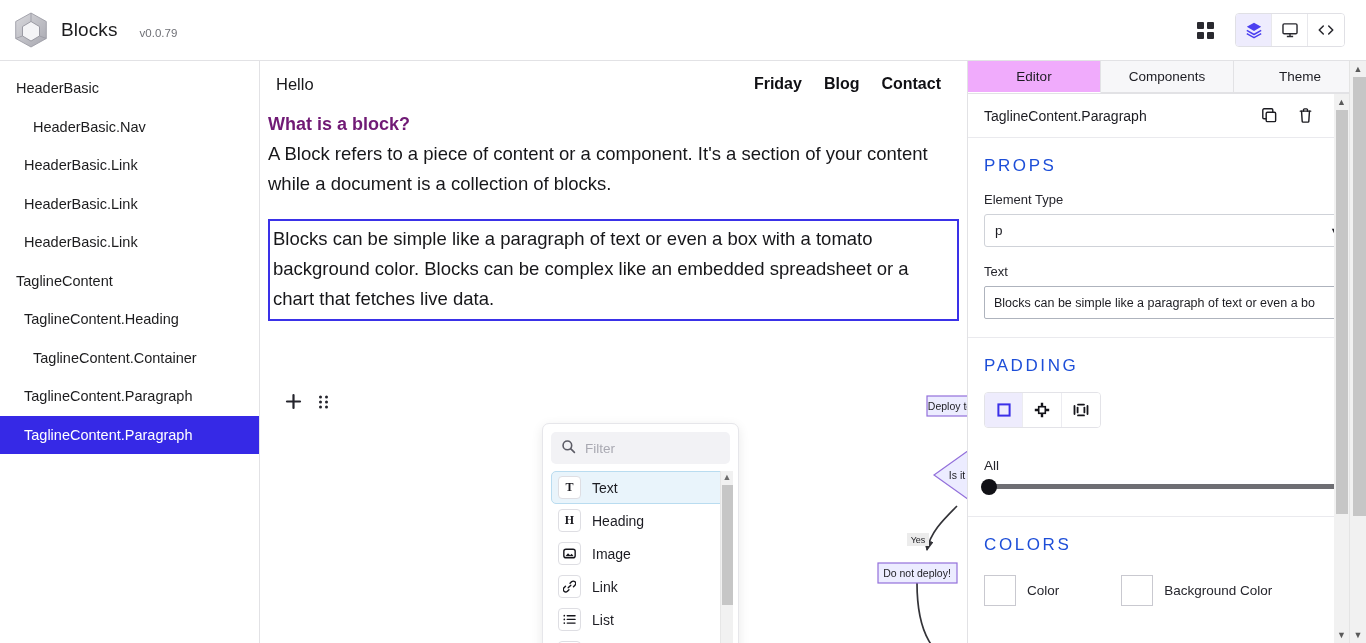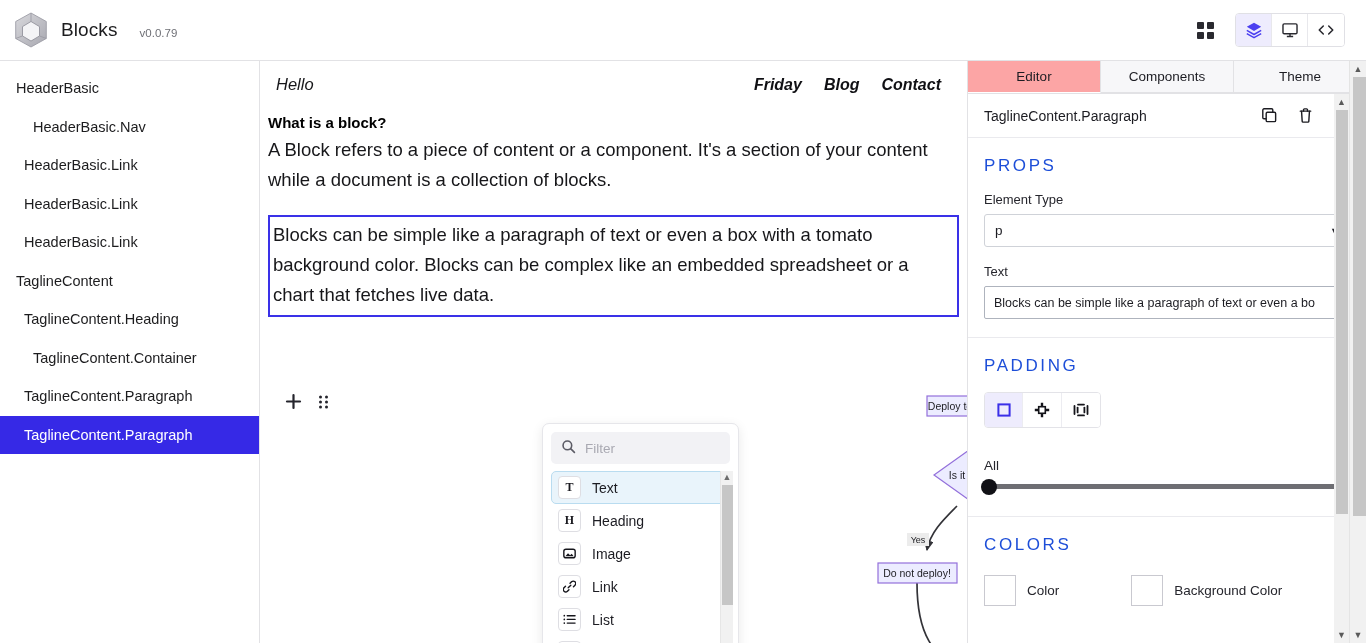--- a/index.html
+++ b/index.html
@@ -66,30 +66,29 @@
 
   
   .canvas {
     flex: 1; min-width: 0;
     position: relative;
     background: #ffffff;
     border-right: 1px solid #e2e2e5;
     overflow: hidden;
   }
   .page-header {
-    display: flex; align-items: center;
+    display: flex; align-items: flex-start;
     padding: 14px 18px 0 8px;
-    font-style: italic;
   }
   .page-hello { font-size: 16.5px; color: #17171a; }
   .nav { margin-left: auto; display: flex; gap: 22px; }
   .nav a { font-size: 16px; font-weight: 700; color: #101014; text-decoration: none; cursor: pointer; }
 
   .doc { padding: 0 8px; }
-  .doc h2 { font-size: 15px; font-weight: 700; color: #000000; margin: 20px 0 0 0; }
+  .doc h2 { font-size: 18px; font-weight: 700; color: #701a75; margin: 20px 0 0 0; }
   .doc p.intro {
     font-size: 18.5px; line-height: 30px; color: #17171a;
     margin: 4px 0 0 0; max-width: 660px;
   }
   .selected-block {
     margin-top: 20px;
     border: 2px solid #3a31e8;
     padding: 3px 0 5px 0;
   }
   .selected-block p {
@@ -163,21 +162,21 @@
     background: #ffffff; min-height: 0;
   }
   .inspector-main { flex: 1; min-width: 0; display: flex; flex-direction: column; }
   .tabs { display: flex; height: 33px; flex: 0 0 33px; border-bottom: 1px solid #e2e2e5; }
   .tab {
     flex: 1; display: flex; align-items: center; justify-content: center;
     font-size: 13.5px; color: #1c1c22; cursor: pointer;
     background: #f7f7f9; border-right: 1px solid #e2e2e5; border-bottom: 1px solid #e2e2e5;
   }
   .tab:last-child { border-right: none; }
-  .tab.active { background: #fca5a5; border-bottom: 1px solid #ffffff; font-weight: 400; }
+  .tab.active { background: #f0abfc; border-bottom: 1px solid #ffffff; font-weight: 400; }
   .insp-scroll { flex: 1; overflow: hidden; }
   .insp-head {
     display: flex; align-items: center;
     height: 44px; padding: 0 16px 0 16px;
     border-bottom: 1px solid #eaeaee;
   }
   .insp-title { font-size: 14px; color: #1c1c22; }
   .insp-actions { margin-left: auto; display: flex; gap: 19px; }
   .insp-actions .act { cursor: pointer; color: #1c1c22; display: flex; }
   .section { padding: 18px 16px 0 16px; }
@@ -209,21 +208,21 @@
   .slider-label { font-size: 13.5px; color: #26262d; }
   .slider-value { margin-left: auto; font-size: 13px; color: #26262d; }
   .slider-track {
     margin-top: 11px; height: 5px; background: #6e6e73; border-radius: 3px;
     position: relative; cursor: pointer;
   }
   .slider-thumb {
     position: absolute; left: -3px; top: -5.5px;
     width: 16px; height: 16px; border-radius: 50%; background: #111116;
   }
-  .colors-row { display: flex; gap: 22px; margin-top: 20px; align-items: flex-end; }
+  .colors-row { display: flex; gap: 12px; margin-top: 20px; align-items: flex-end; }
   .color-pick { display: flex; align-items: center; gap: 11px; }
   .swatch { width: 32px; height: 31px; border: 1px solid #c9c9d0; background: #fff; cursor: pointer; }
   .color-name { font-size: 13.5px; color: #26262d; }
 
   
   .sb-outer {
     position: absolute; right: 0; top: 0; width: 17px; height: 100%;
     background: #f1f1f1; border-left: 1px solid #e4e4e4;
   }
   .sb-inner {

